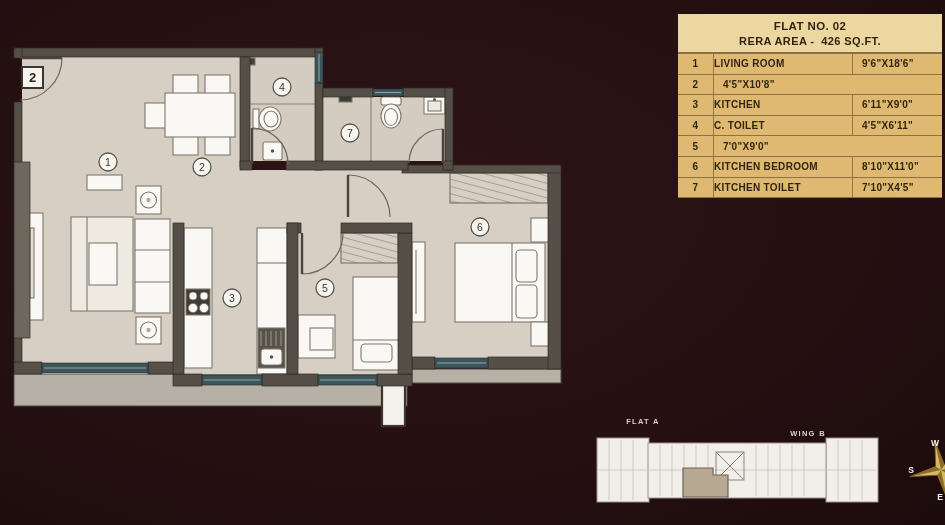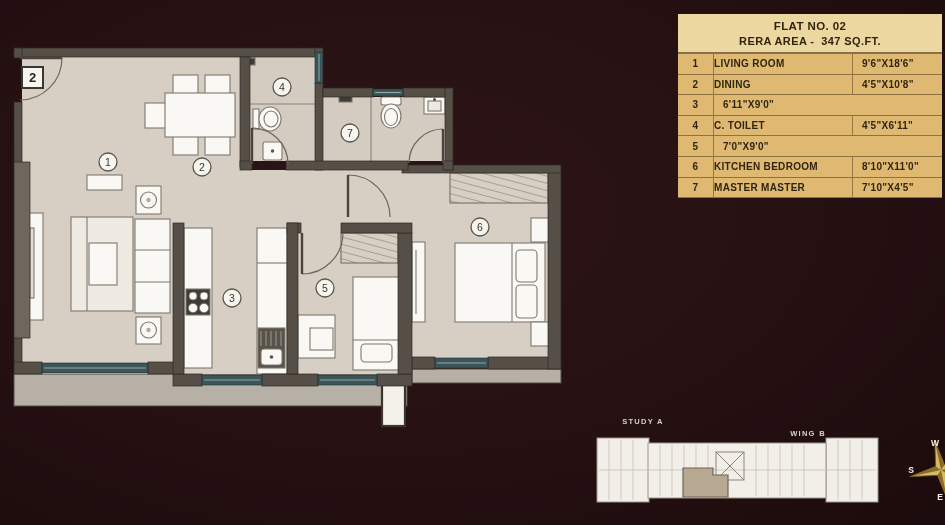--- a/index.html
+++ b/index.html
@@ -297,53 +297,53 @@
     </g>
     <text x="935" y="446" text-anchor="middle" font-size="8.5" font-weight="bold" fill="#f3efe6">W</text>
     <text x="911" y="473" text-anchor="middle" font-size="8.5" font-weight="bold" fill="#f3efe6">S</text>
     <text x="940" y="500" text-anchor="middle" font-size="8.5" font-weight="bold" fill="#f3efe6">E</text>
   </g>
 </svg>
 
 <div class="legend">
   <div class="legend-header">
     <div class="t1">FLAT NO. 02</div>
-    <div class="t2">RERA AREA -  347 SQ.FT.</div>
+    <div class="t2">RERA AREA -  426 SQ.FT.</div>
   </div>
   <div class="legend-row">
     <div class="lc-no">1</div>
     <div class="lc-name">LIVING ROOM</div>
     <div class="lc-size">9'6"X18'6"</div>
   </div>
   <div class="legend-row">
     <div class="lc-no">2</div>
-    <div class="lc-name">DINING</div>
     <div class="lc-size">4'5"X10'8"</div>
   </div>
   <div class="legend-row">
     <div class="lc-no">3</div>
+    <div class="lc-name">KITCHEN</div>
     <div class="lc-size">6'11"X9'0"</div>
   </div>
   <div class="legend-row">
     <div class="lc-no">4</div>
     <div class="lc-name">C. TOILET</div>
     <div class="lc-size">4'5"X6'11"</div>
   </div>
   <div class="legend-row">
     <div class="lc-no">5</div>
     <div class="lc-size">7'0"X9'0"</div>
   </div>
   <div class="legend-row">
     <div class="lc-no">6</div>
     <div class="lc-name">KITCHEN BEDROOM</div>
     <div class="lc-size">8'10"X11'0"</div>
   </div>
   <div class="legend-row">
     <div class="lc-no">7</div>
-    <div class="lc-name">MASTER MASTER</div>
+    <div class="lc-name">KITCHEN TOILET</div>
     <div class="lc-size">7'10"X4'5"</div>
   </div>
 </div>
 
-<div class="wing-label" style="left:608px;top:417px;">STUDY A</div>
+<div class="wing-label" style="left:608px;top:417px;">FLAT A</div>
 <div class="wing-label" style="left:773px;top:429px;">WING B</div>
 
 </div>
 
 </body></html>

